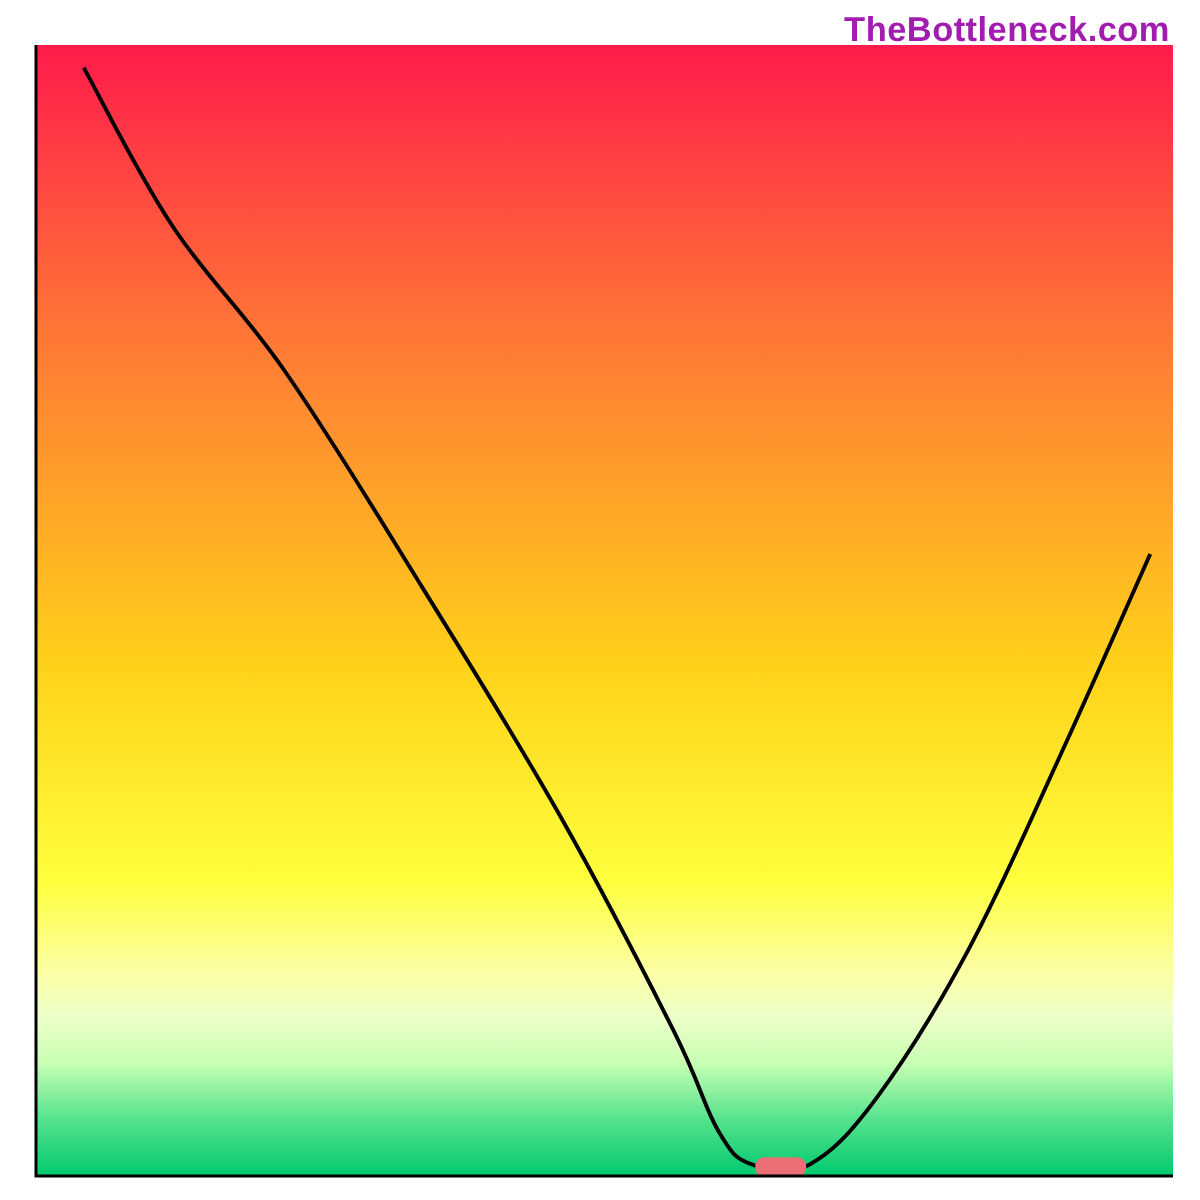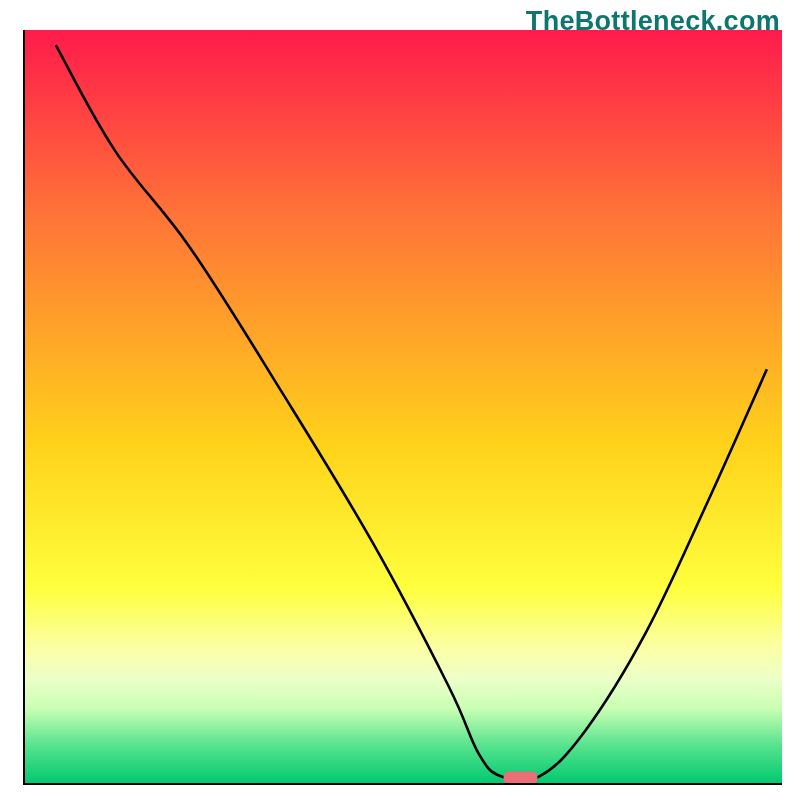--- a/index.html
+++ b/index.html
@@ -13,23 +13,23 @@
   }
   .chart-root {
     position: relative;
     width: 800px;
     height: 800px;
   }
   .watermark {
     position: absolute;
     top: 6px;
     right: 20px;
-    font-size: 27px;
+    font-size: 23px;
     font-weight: 600;
-    color: #0f766e;
+    color: #a21caf;
     letter-spacing: 0.3px;
     pointer-events: none;
   }
   svg.plot {
     position: absolute;
     left: 0;
     top: 0;
     width: 800px;
     height: 800px;
   }

